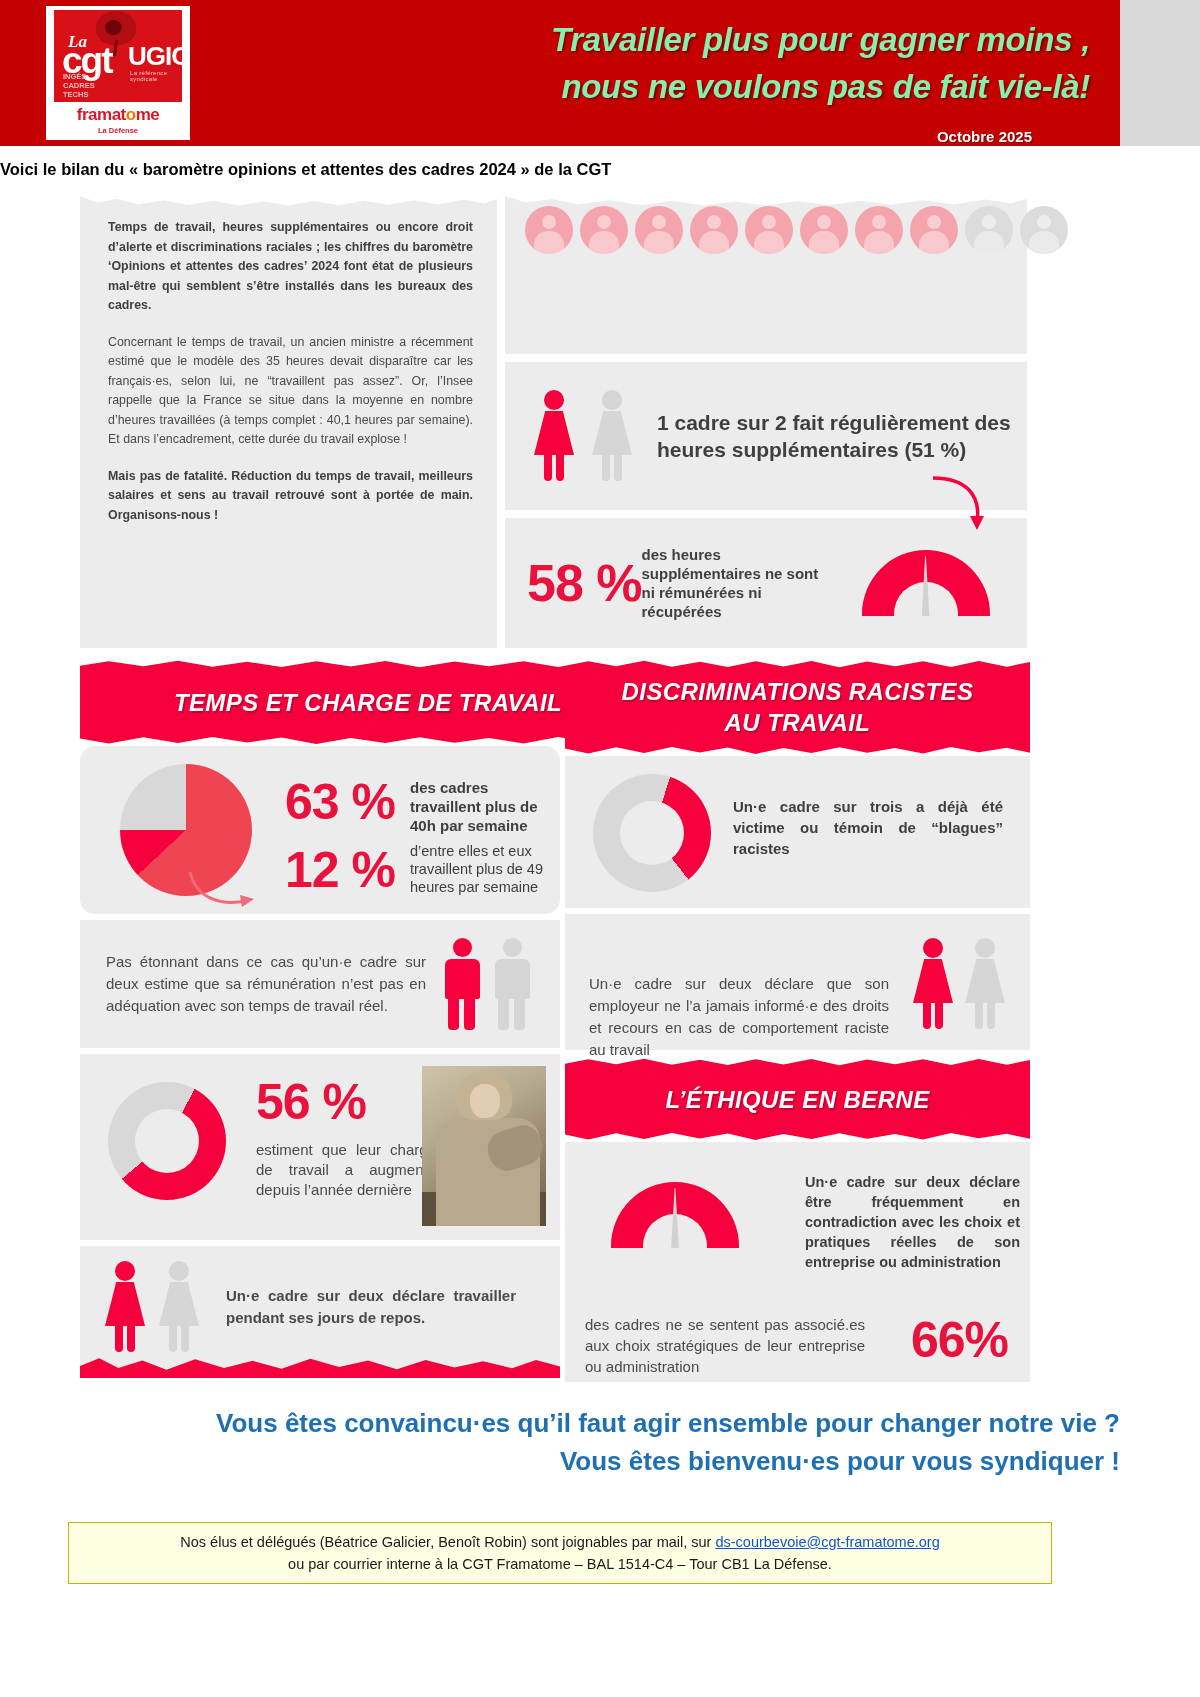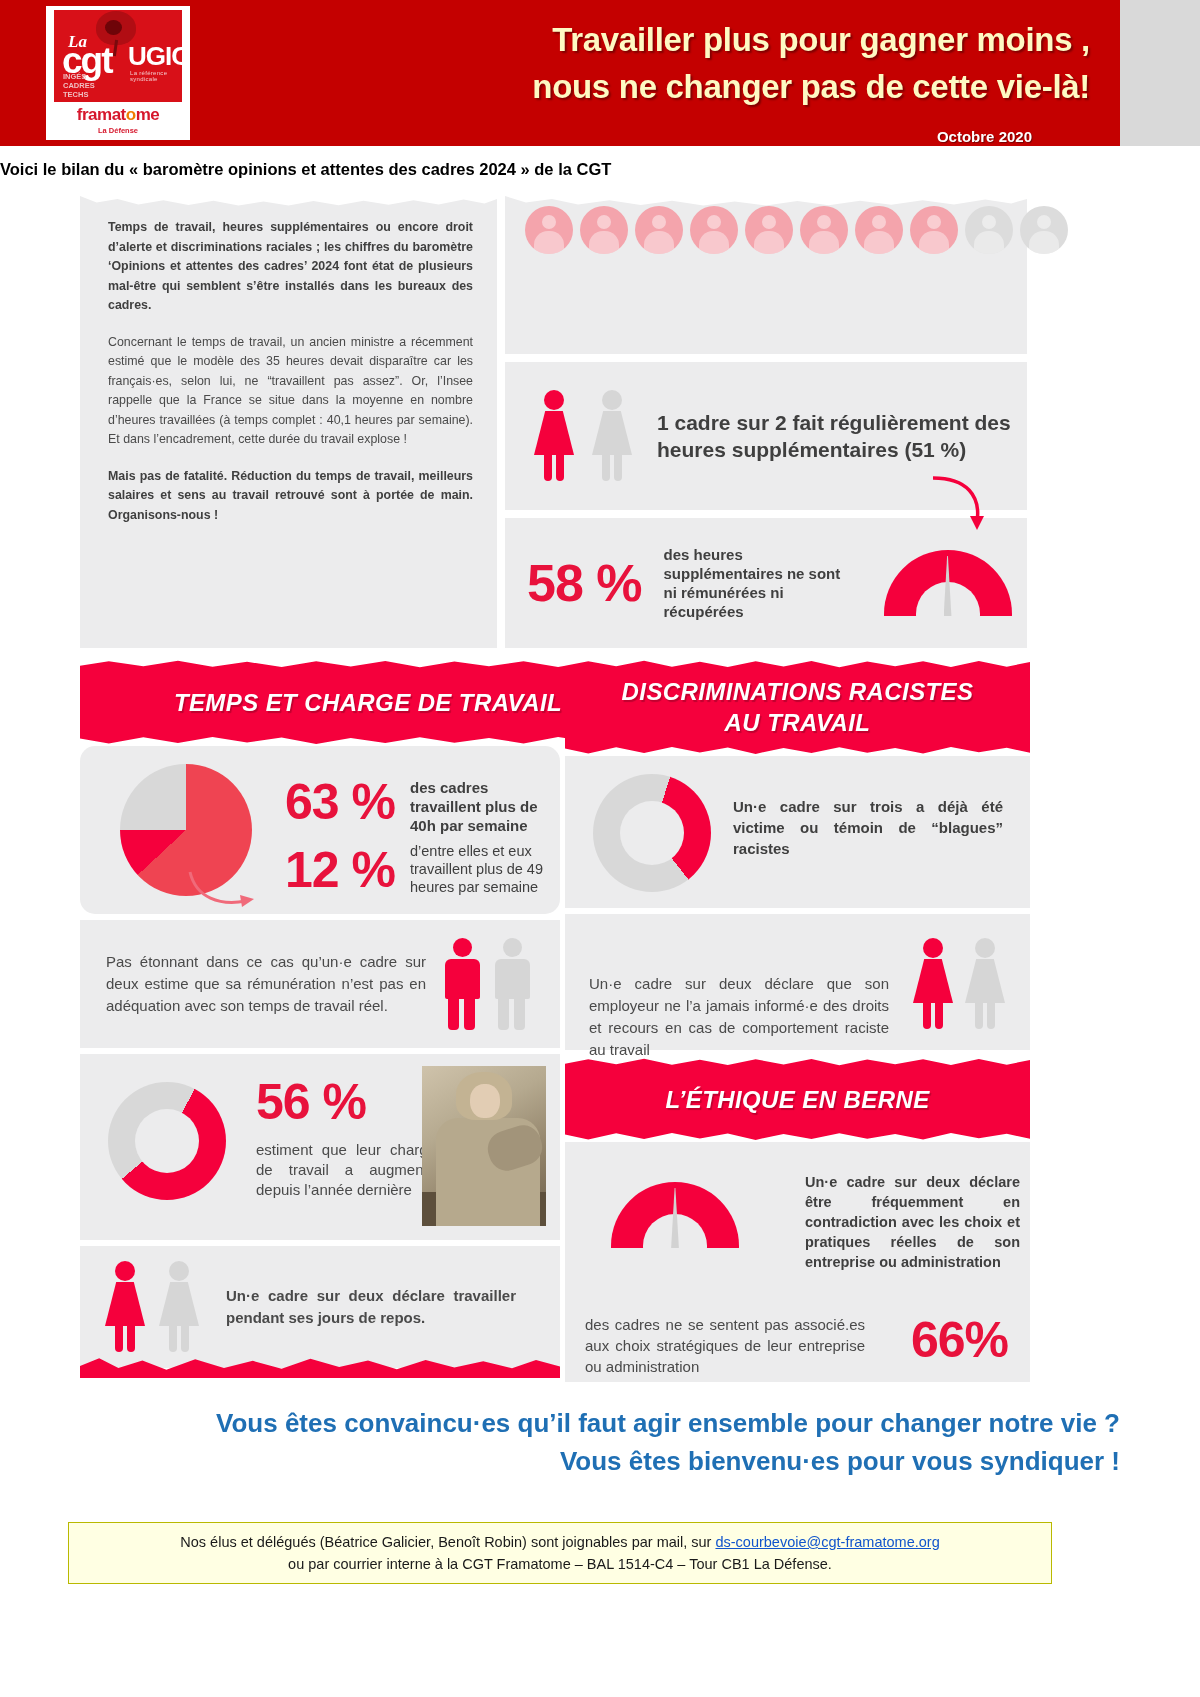--- a/index.html
+++ b/index.html
@@ -64,21 +64,21 @@
     flex-direction:column;align-items:center;justify-content:center;
   }
   .fram{
     font-size:17px;font-weight:bold;color:#d6172c;letter-spacing:-.5px;
   }
   .fram .o{color:#f07d00;}
   .fram-sub{font-size:7.5px;font-weight:bold;color:#d6172c;margin-top:1px;}
   .header-title{
     position:absolute;left:330px;top:16px;width:760px;
     text-align:right;
-    color:#fef9c3;font-weight:bold;
+    color:#86efac;font-weight:bold;font-style:italic;
     font-size:33px;line-height:47px;letter-spacing:-.3px;
     text-shadow:2px 2px 2px rgba(0,0,0,.35);
   }
   .header-date{
     position:absolute;right:88px;top:128px;
     color:#ffffff;font-weight:bold;font-size:15px;
     text-shadow:1px 1px 1px rgba(0,0,0,.4);
   }
   .header-grey{
     position:absolute;left:1120px;top:0;width:80px;height:146px;background:#d9d9d9;
@@ -320,23 +320,23 @@
       <div class="logo-sub">La référence syndicale</div>
       <div class="logo-icт">INGÉS<br>CADRES<br>TECHS</div>
     </div>
     <div class="logo-bot">
       <div class="fram">framat<span class="o">o</span>me</div>
       <div class="fram-sub">La Défense</div>
     </div>
   </div>
   <div class="header-title">
     <div>Travailler plus pour gagner moins ,</div>
-    <div>nous ne changer pas de cette vie-là!</div>
-  </div>
-  <div class="header-date">Octobre 2020</div>
+    <div>nous ne voulons pas de fait vie-là!</div>
+  </div>
+  <div class="header-date">Octobre 2025</div>
 </div>
 <div class="header-grey"></div>
 
 <div class="subtitle">Voici le bilan du « baromètre opinions et attentes des cadres 2024 » de la CGT</div>
 
 <div class="panel" id="panel-intro">
   <div class="torn-top"></div>
   <div class="intro-body">
     <p class="intro-p bold">Temps de travail, heures supplémentaires ou encore droit d’alerte et discriminations raciales ; les chiffres du baromètre ‘Opinions et attentes des cadres’ 2024 font état de plusieurs mal-être qui semblent s’être installés dans les bureaux des cadres.</p>
     <p class="intro-p">Concernant le temps de travail, un ancien ministre a récemment estimé que le modèle des 35 heures devait disparaître car les français·es, selon lui, ne “travaillent pas assez”. Or, l’Insee rappelle que la France se situe dans la moyenne en nombre d’heures travaillées (à temps complet : 40,1 heures par semaine). Et dans l’encadrement, cette durée du travail explose !</p>
@@ -374,21 +374,21 @@
         <div class="l1"></div>
         <div class="l2"></div>
     </div>
     <div class="stat-text-big">1 cadre sur 2 fait régulièrement des heures supplémentaires (51 %)</div>
   </div>
 </div>
 
 <div class="panel" id="panel-58">
   <div class="row-flex" style="padding-left:22px;">
     <div class="bignum">58 %</div>
-    <div class="stat-desc" style="margin-left:22px;width:190px;">des heures supplémentaires ne sont ni rémunérées ni récupérées</div>
+    <div class="stat-desc" style="width:190px;">des heures supplémentaires ne sont ni rémunérées ni récupérées</div>
     <div class="gauge" style="margin-left:30px;">
       <div class="arc"></div>
         <div class="needle"></div>
     </div>
   </div>
   <svg class="arrow-curve" viewBox="0 0 60 64" style="top:-44px;right:40px;">
     <path d="M6 4 C40 4 54 22 50 48" stroke="#f5003c" stroke-width="3.5" fill="none"></path>
     <path d="M50 56 L43 42 L57 42 Z" fill="#f5003c"></path>
   </svg>
 </div>

